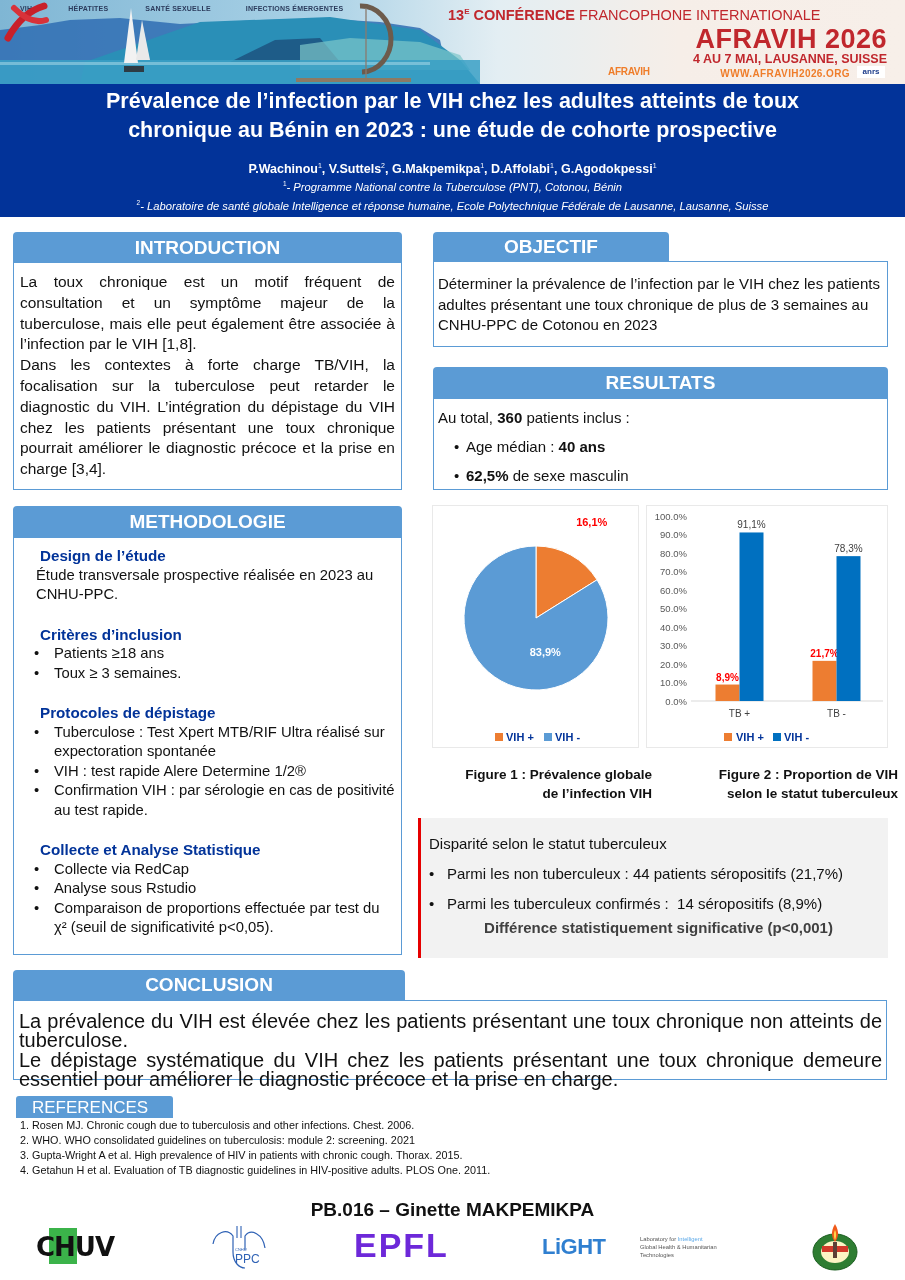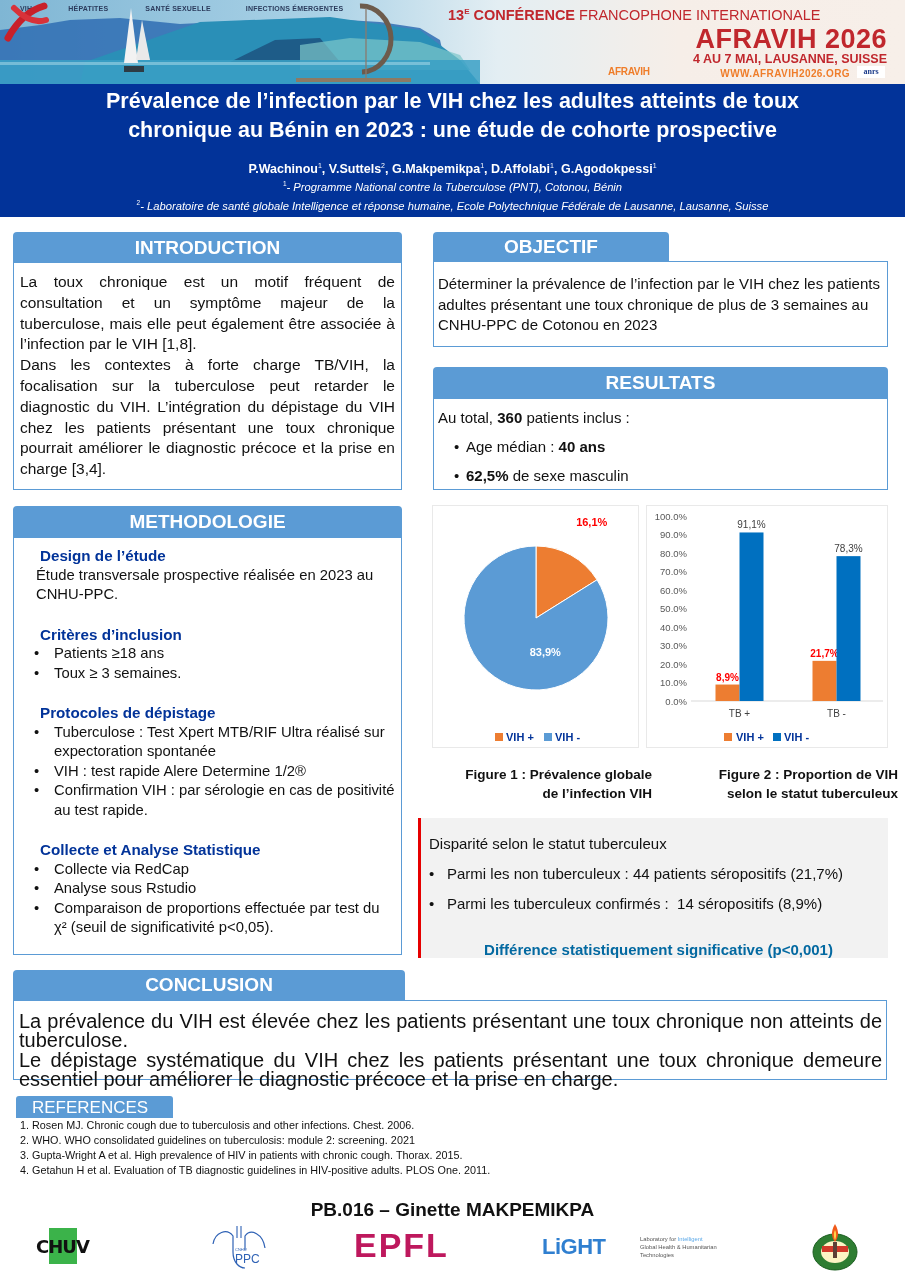--- a/index.html
+++ b/index.html
@@ -11,21 +11,21 @@
     background: linear-gradient(90deg, #7fb6d4 0%, #a9d1e6 35%, #e3eef3 55%, #f6eee8 75%, #f7efe9 100%); }
   .banner svg { position: absolute; left: 0; top: 0; }
   .banner-topics { position: absolute; top: 5px; left: 20px; display: flex; font-size: 7px; font-weight: bold; color: #2b3b5c; letter-spacing: .2px; }
   .banner-topics span { margin-right: 0; }
   .conf-line1 { position: absolute; top: 7px; left: 448px; font-size: 14.5px; color: #c0272d; white-space: nowrap; }
   .conf-line1 b { font-weight: bold; }
   .conf-line1 sup { font-size: 8px; vertical-align: 6px; }
   .conf-name { position: absolute; top: 24px; right: 18px; font-size: 27px; font-weight: bold; color: #c0272d; letter-spacing: .5px; }
   .conf-dates { position: absolute; top: 52px; right: 18px; font-size: 12.5px; font-weight: bold; color: #c0272d; }
   .conf-url { position: absolute; top: 68px; right: 55px; font-size: 10px; font-weight: bold; color: #ef7d2a; letter-spacing: .4px; }
-  .anrs { position: absolute; top: 66px; right: 20px; width: 28px; height: 12px; background: #fff; font-size: 8px; font-weight: bold; color: #1b3b8a; text-align: center; line-height: 12px; font-family: Liberation Serif, serif; }
+  .anrs { position: absolute; top: 66px; right: 20px; width: 28px; height: 12px; background: #fff; font-size: 8px; font-weight: bold; color: #1b3b8a; text-align: center; line-height: 12px; }
   .afravih-logo { position: absolute; left: 605px; top: 30px; width: 50px; height: 50px; }
   .afravih-word { position: absolute; left: 608px; top: 66px; font-size: 10px; color: #ef7d2a; font-weight: bold; letter-spacing: -.3px; }
 
   
   .title-block { position: absolute; left: 0; top: 84px; width: 905px; height: 133px; background: #023399; color: #fff; text-align: center; }
   .title-block .title { font-size: 21.5px; font-weight: bold; line-height: 29px; padding-top: 3px; }
   .title-block .authors { font-size: 12.5px; font-weight: bold; margin-top: 17px; }
   .title-block .authors sup { font-size: 7px; font-weight: normal; }
   .title-block .aff { font-size: 11.2px; font-style: italic; line-height: 15px; }
   .title-block .aff sup { font-size: 6.5px; font-style: normal; }
@@ -63,21 +63,21 @@
   .fig1 { position: absolute; left: 432px; top: 505px; width: 207px; height: 243px; border: 1px solid #e9e9e9; background: #fff; }
   .fig2 { position: absolute; left: 646px; top: 505px; width: 242px; height: 243px; border: 1px solid #e9e9e9; background: #fff; }
   .fig-cap { position: absolute; font-size: 13.5px; font-weight: bold; text-align: right; line-height: 19px; color: #111; }
   .cap1 { left: 420px; top: 765px; width: 232px; }
   .cap2 { left: 652px; top: 765px; width: 246px; }
 
   
   .disp { position: absolute; left: 418px; top: 818px; width: 470px; height: 140px; background: #f2f2f2; border-left: 3px solid #e60000; padding: 16px 0 0 8px; font-size: 15px; line-height: 20px; }
   .disp .li { display: flex; margin-top: 10px; }
   .disp .bullet { width: 18px; padding-left: 0; }
-  .disp .sig { color: #0369a1; font-weight: bold; text-align: center; margin-top: 26px; font-size: 15px; }
+  .disp .sig { color: #404040; font-weight: bold; text-align: center; margin-top: 4px; font-size: 15px; }
 
   
   .presenter { position: absolute; left: 0; top: 1199px; width: 905px; text-align: center; font-size: 19px; font-weight: bold; color: #111; }
   .logos { position: absolute; top: 1220px; left: 0; width: 905px; height: 56px; }
   .logo { position: absolute; }
 </style>
 </head>
 <body>
 
 <div class="banner">
@@ -292,34 +292,34 @@
   <div>2. WHO. WHO consolidated guidelines on tuberculosis: module 2: screening. 2021</div>
   <div>3. Gupta-Wright A et al. High prevalence of HIV in patients with chronic cough. Thorax. 2015.</div>
   <div>4. Getahun H et al. Evaluation of TB diagnostic guidelines in HIV-positive adults. PLOS One. 2011.</div>
 </div>
 
 <div class="presenter">PB.016 – Ginette MAKPEMIKPA</div>
 <div class="logos">
 
   <div class="logo" style="left:36px; top:8px; width:120px; height:36px;">
     <div style="position:absolute; left:13px; top:0; width:28px; height:36px; background:#3bb34a;"></div>
-    <div style="position:absolute; left:0; top:7px; font-size:18px; font-weight:900; color:#111; letter-spacing:-1px; font-family:'DejaVu Sans', sans-serif; line-height:24px;">CHUV</div>
+    <div style="position:absolute; left:0; top:7px; font-size:26px; font-weight:900; color:#111; letter-spacing:-1px; font-family:'DejaVu Sans', sans-serif; line-height:24px;">CHUV</div>
   </div>
 
   <div class="logo" style="left:205px; top:2px; width:70px; height:50px;">
     <svg width="70" height="50">
       <path d="M8 22 C 10 10, 22 6, 28 14 L 28 30 C 28 40, 34 46, 40 46" fill="none" stroke="#2f62b5" stroke-width="1.2"></path>
       <path d="M60 26 C 58 12, 46 6, 40 14 L 40 28" fill="none" stroke="#2f62b5" stroke-width="1.2"></path>
       <path d="M32 4 L 32 16 M 36 4 L 36 16" stroke="#2f62b5" stroke-width="1.1"></path>
     </svg>
     <div style="position:absolute; left:30px; top:25px; font-size:4px; color:#2f62b5;">CNHU</div>
     <div style="position:absolute; left:30px; top:30px; font-size:12px; color:#2f62b5;">PPC</div>
   </div>
 
-  <div class="logo" style="left:354px; top:8px; font-size:34px; font-weight:bold; color:#be185d; letter-spacing:2px; line-height:34px;">EPFL</div>
+  <div class="logo" style="left:354px; top:8px; font-size:34px; font-weight:bold; color:#6d28d9; letter-spacing:2px; line-height:34px;">EPFL</div>
 
   <div class="logo" style="left:542px; top:14px; width:230px; height:30px;">
     <div style="position:absolute; left:0; top:0; font-size:22px; font-weight:bold; color:#2f7fd0; letter-spacing:-.5px;">LiGHT</div>
     <div style="position:absolute; left:98px; top:1px; font-size:5.8px; color:#555; line-height:8px;">
       <div><span>Laboratory for </span><span style="color:#5aa8e8;">Intelligent</span></div>
       <div>Global Health &amp; Humanitarian</div>
       <div>Technologies</div>
     </div>
   </div>
 

